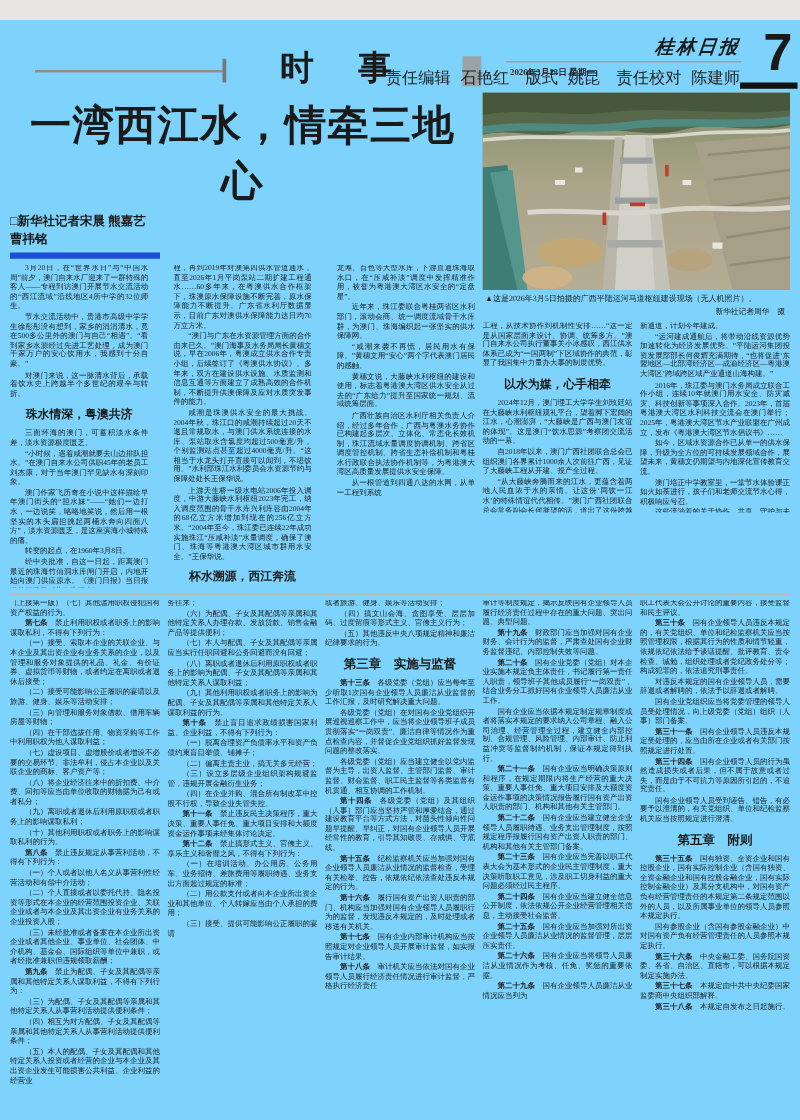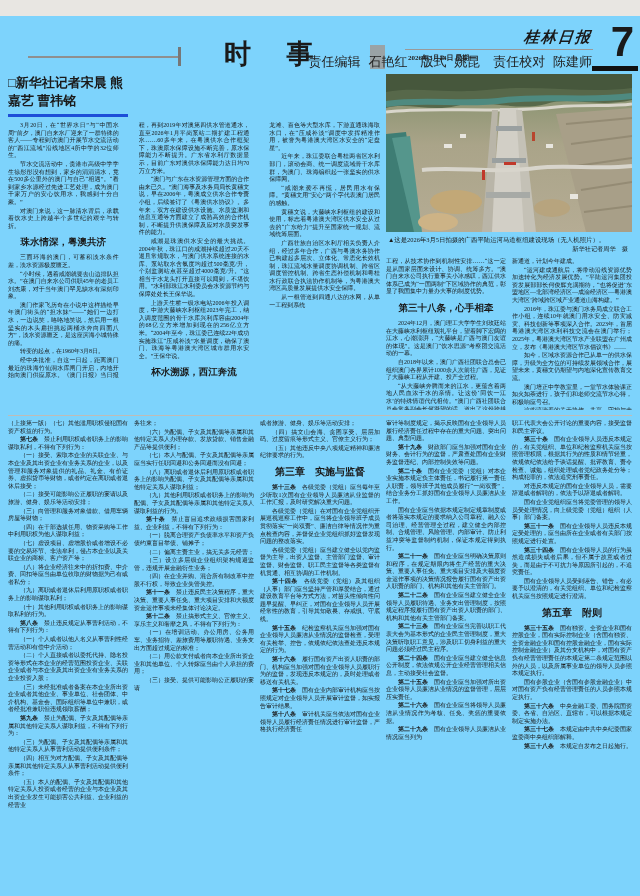--- a/index.html
+++ b/index.html
@@ -15,21 +15,21 @@
   .h-date{position:absolute;left:408px;top:37px;font-size:7px;font-weight:bold;color:#222;}
   .h-credits{position:absolute;right:48px;top:37px;font-size:13px;color:#222;font-family:Liberation Mono, monospace;}
   .masthead{position:absolute;right:48px;top:12px;font-size:15px;font-weight:900;font-style:italic;transform:skewX(-6deg);letter-spacing:2px;}
   .pagenum{position:absolute;right:6px;top:2px;font-size:42px;font-weight:900;font-family:"Liberation Sans","DejaVu Sans",sans-serif;line-height:48px;}
   .pagebar{position:absolute;right:2px;top:50px;width:46px;height:5px;background:#111;}
   
   .lead{display:flex;gap:6px;padding:0 8px;}
   .lead-left{width:372px;flex:none;}
   .headline{font-size:33px;font-weight:900;text-align:center;letter-spacing:1px;margin:4px 0 2px;font-family:"Liberation Sans","DejaVu Sans",sans-serif;}
   .subhead{font-size:15px;font-weight:900;text-align:center;margin:2px 0 8px;}
-  .byline{font-size:13px;font-weight:bold;border-bottom:3px solid #1d4ed8;padding-bottom:4px;margin:0 0 5px;width:120px;}
+  .byline{font-size:10px;font-weight:bold;border-bottom:5px solid #1d4ed8;padding-bottom:4px;margin:0 0 5px;width:120px;}
   .cols3{display:flex;gap:20px;height:258px;overflow:hidden;}
   .cols3 .col{flex:1;overflow:hidden;}
   .col p{font-size:6px;line-height:7.6px;margin:0 0 1px;text-align:justify;text-indent:12px;}
   .col p.cont{text-indent:0;}
   .col p.chapter{text-align:center;font-weight:900;font-size:9.5px;line-height:12px;text-indent:0;margin:6px 0;font-family:"Liberation Sans","DejaVu Sans",sans-serif;}
   .col p b{font-weight:900;}
   .lead-right{width:246px;flex:none;}
   .photo{position:relative;width:246px;height:158px;overflow:hidden;background:#9aa284;}
   .caption{font-size:6.4px;line-height:8px;text-align:justify;margin:4px 2px 1px;}
   .photo-credit{font-size:6.2px;text-align:right;margin:0 4px 4px;}
@@ -60,20 +60,21 @@
     <div class="h-line2"></div>
     <div class="h-date">2026年3月23日  星期一</div>
     <div class="h-credits">责任编辑 石艳红　版式 姚昆　责任校对 陈建师</div>
     <div class="masthead">桂林日报</div>
     <div class="pagenum">7</div>
     <div class="pagebar"></div>
   </div>
 
   <div class="lead">
     <div class="lead-left">
+      <div class="headline">一湾西江水，情牵三地心</div>
       <div class="byline">□新华社记者宋晨  熊嘉艺  曹祎铭</div>
       <div class="cols3">
         <div class="col">
             <p>3月20日，在“世界水日”与“中国水周”前夕，澳门自来水厂迎来了一群特殊的客人——专程到访澳门开展节水交流活动的“西江流域”沿线地区4所中学的32位师生。</p>
             <p>节水交流活动中，贵港市高级中学学生徐彤彤没有想到，家乡的涓涓清水，竟在500多公里外的澳门与自己“相遇”。“看到家乡水源经过先进工艺处理，成为澳门千家万户的安心饮用水，我感到十分自豪。”</p>
             <p>对澳门来说，这一脉清水背后，承载着饮水史上跨越半个多世纪的艰辛与转折。</p>
             <p class="chapter">珠水情深，粤澳共济</p>
             <p>三面环海的澳门，可蓄积淡水条件差，淡水资源极度匮乏。</p>
             <p>“小时候，遇着咸潮就要去山边排队担水。”在澳门自来水公司供职45年的老员工刘杰康，对于当年澳门罕见缺水有深刻印象。</p>
             <p>澳门作家飞历奇在小说中这样描绘早年澳门街头的“担水妹”——“她们一边打水，一边说笑，咯咯地笑说，然后用一根坚实的木头扁担挑起两桶水奔向四面八方”，淡水资源匮乏，是这座滨海小城特殊的痛。</p>
@@ -147,21 +148,21 @@
           <rect x="118" y="88" width="12" height="3" fill="#c0392b"></rect>
           <rect x="96" y="96" width="3" height="10" fill="#c0392b"></rect>
           <rect x="146" y="58" width="3" height="9" fill="#b8452e"></rect>
         </svg>
       </div>
       <div class="caption">▲这是2026年3月5日拍摄的广西平陆运河马道枢纽建设现场（无人机照片）。</div>
       <div class="photo-credit">新华社记者周华　摄</div>
       <div class="cols2">
         <div class="col">
             <p class="cont">工程，从技术协作到机制性安排……“这一定是从国家层面来设计、协调、统筹多方。”澳门自来水公司执行董事关小冰感叹，西江供水体系已成为“一国两制”下区域协作的典范，彰显了我国集中力量办大事的制度优势。</p>
-            <p class="chapter">第三十八条，心手相牵</p>
+            <p class="chapter">以水为媒，心手相牵</p>
             <p>2024年12月，澳门理工大学学生刘玫廷站在大藤峡水利枢纽观礼平台，望着脚下宏阔的江水，心潮澎湃，“大藤峡是广西与澳门友谊的体现”。这是澳门“饮水思源”考察团交流活动的一幕。</p>
             <p>自2018年以来，澳门广西社团联合总会已组织澳门各界累计1000余人次前往广西，见证了大藤峡工程从开建、投产全过程。</p>
             <p>“从大藤峡奔腾而来的江水，更蕴含着两地人民血浓于水的亲情。让这份‘同饮一江水’的特殊情谊代代相传。”澳门广西社团联合总会常务副会长何凝望的话，道出了这份跨越山海的深情。</p>
           </div>
         <div class="col">
             <p class="cont">新通道，计划今年建成。</p>
             <p>“运河建成通航后，将带动沿线资源优势加速转化为经济发展优势。”平陆运河集团投资发展部部长何俊辉充满期待，“也将促进‘东盟地区—北部湾经济区—成渝经济区—粤港澳大湾区’跨域跨区域产业通道山海构建。”</p>
             <p>2016年，珠江委与澳门水务局成立联合工作小组，连续10年就澳门用水安全、防灾减灾、科技创新等事项深入合作。2023年，首届粤港澳大湾区水利科技交流会在澳门举行；2025年，粤港澳大湾区节水产业联盟在广州成立，发布《粤港澳大湾区节水倡议书》……</p>
             <p>如今，区域水资源合作已从单一的供水保障，升级为全方位的可持续发展领域合作，展望未来，黄穗文仍期望与内地深化宣传教育交流。</p>
             <p>澳门培正中学教室里，一堂节水体验课正如火如荼进行，孩子们和老师交流节水心得，积极响应号召。</p>

